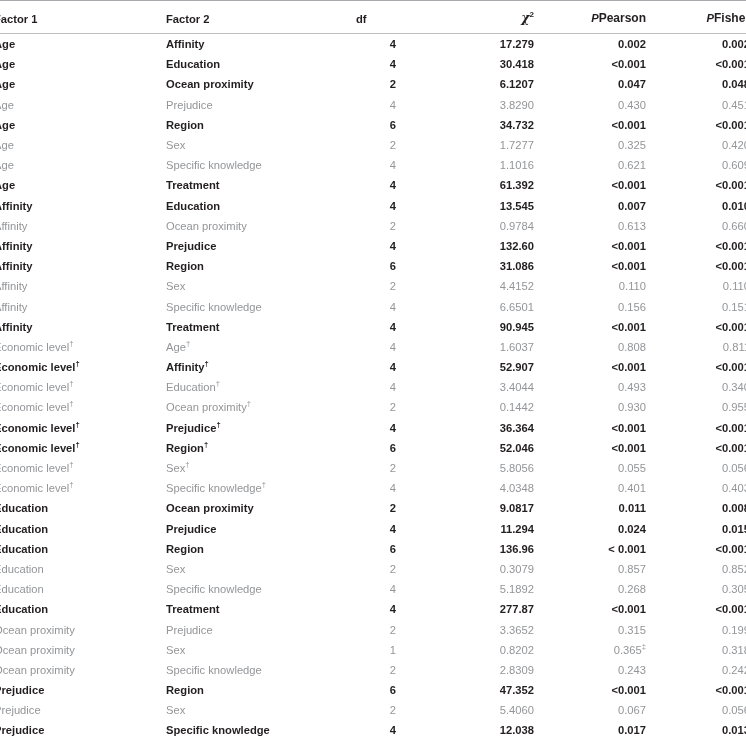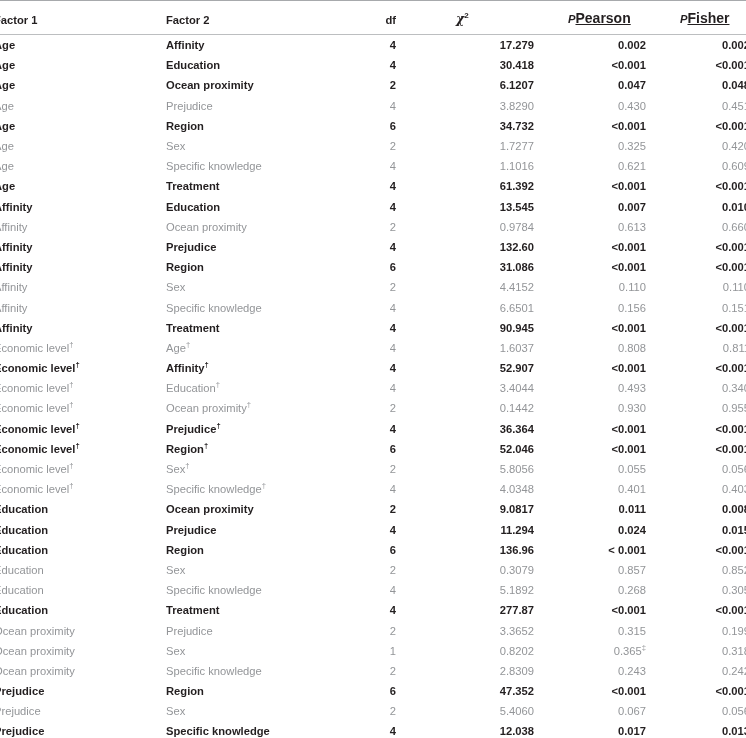--- a/index.html
+++ b/index.html
@@ -40,25 +40,24 @@
     font-weight: bold;
     color: #231f20;
     text-align: left;
     padding: 9px 0 8px 0;
     border-top: 1.6px solid #a7a9ac;
     border-bottom: 1.1px solid #bcbec0;
     vertical-align: bottom;
     white-space: nowrap;
   }
   table.stats thead th.num {
-    text-align: left;
+    text-align: right;
     padding-right: 34px;
   }
   table.stats thead th.dfh {
-    text-align: right;
     padding-right: 60px;
   }
 
   table.stats tbody td {
     font-size: 11.2px;
     padding: 3.1px 0 3.1px 0;
     color: #939598;
     font-weight: normal;
     white-space: nowrap;
     line-height: 14px;
@@ -82,24 +81,23 @@
   sup {
     font-size: 7.6px;
     vertical-align: super;
     line-height: 0;
   }
   .pvar {
     font-style: italic;
     font-weight: bold;
   }
   .psub {
-    font-size: 14px;
+    font-size: 12px;
     font-weight: bold;
     font-style: normal;
-    text-decoration: underline;
   }
   .chi-sym {
     font-style: italic;
     font-family: "DejaVu Serif", serif;
     font-weight: bold;
     font-size: 12.5px;
   }
   .chi-sup {
     font-size: 8px;
     vertical-align: super;

